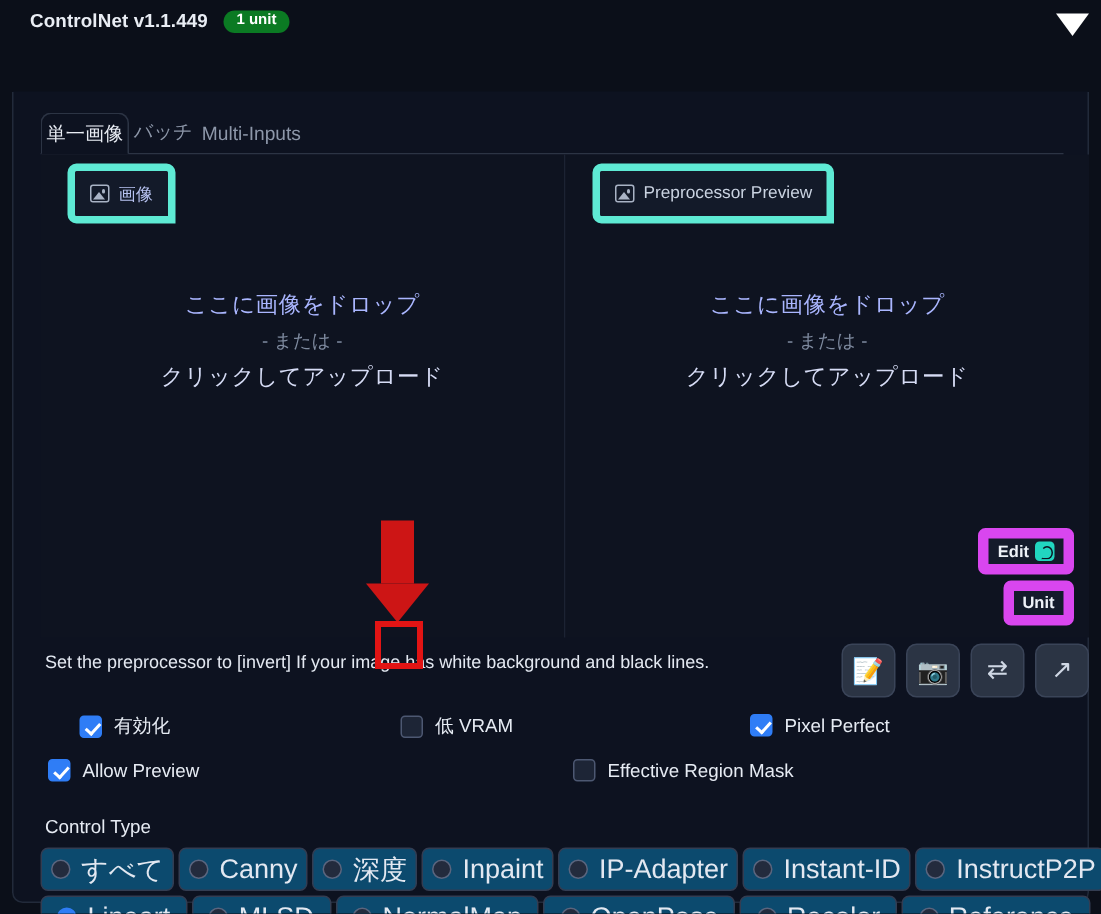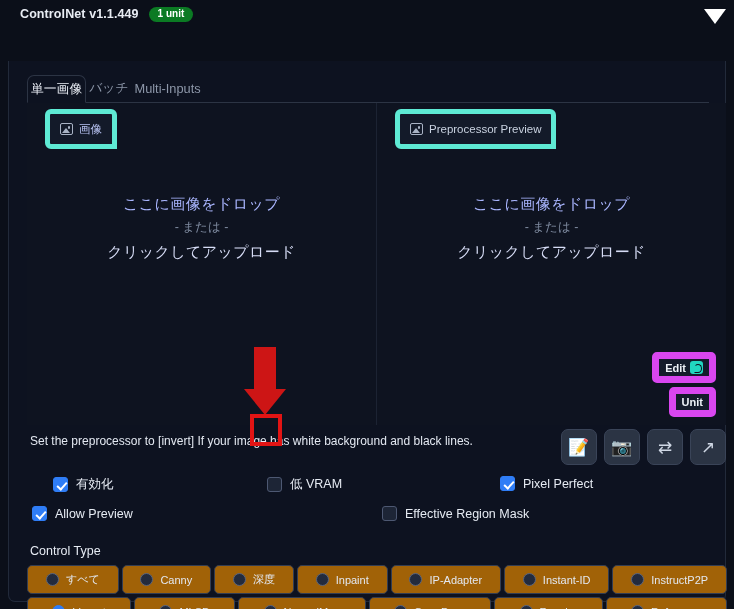--- a/index.html
+++ b/index.html
@@ -323,28 +323,28 @@
     flex-direction: column;
     gap: 3px;
   }
   .ct-row {
     display: flex;
     gap: 3px;
   }
   .ct-item {
     flex: 1 1 auto;
     height: 29px;
-    background: #a16207;
+    background: #0c4a6e;
     border: 1px solid #333d52;
     border-radius: 5px;
     display: flex;
     align-items: center;
     justify-content: center;
     gap: 7px;
-    font-size: 11px;
+    font-size: 18px;
     color: #e3e8f1;
     cursor: pointer;
     white-space: nowrap;
     padding: 0 6px;
   }
   .radio {
     width: 13px; height: 13px;
     border-radius: 50%;
     border: 1px solid #5a6colo;
     border: 1px solid #5a657e;

